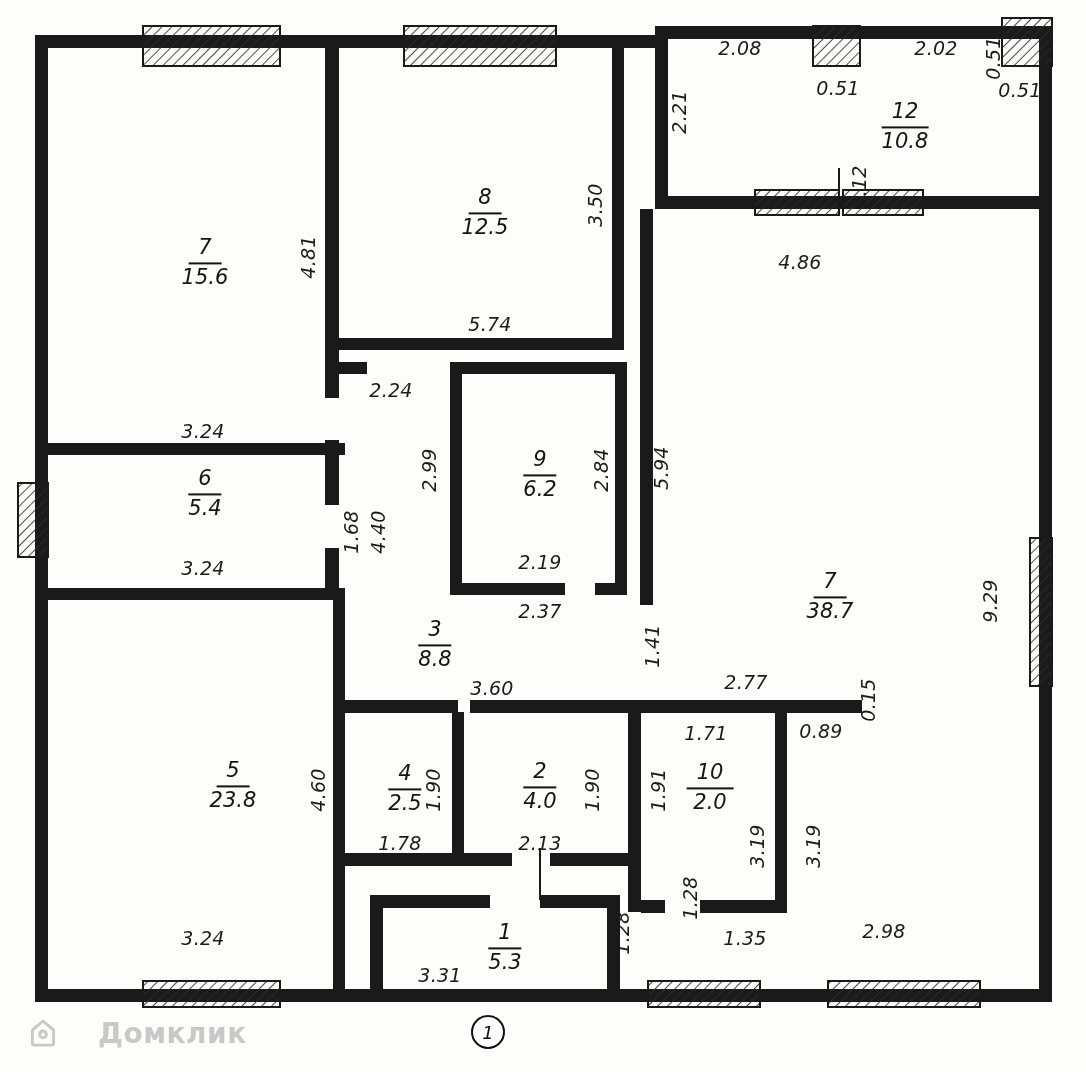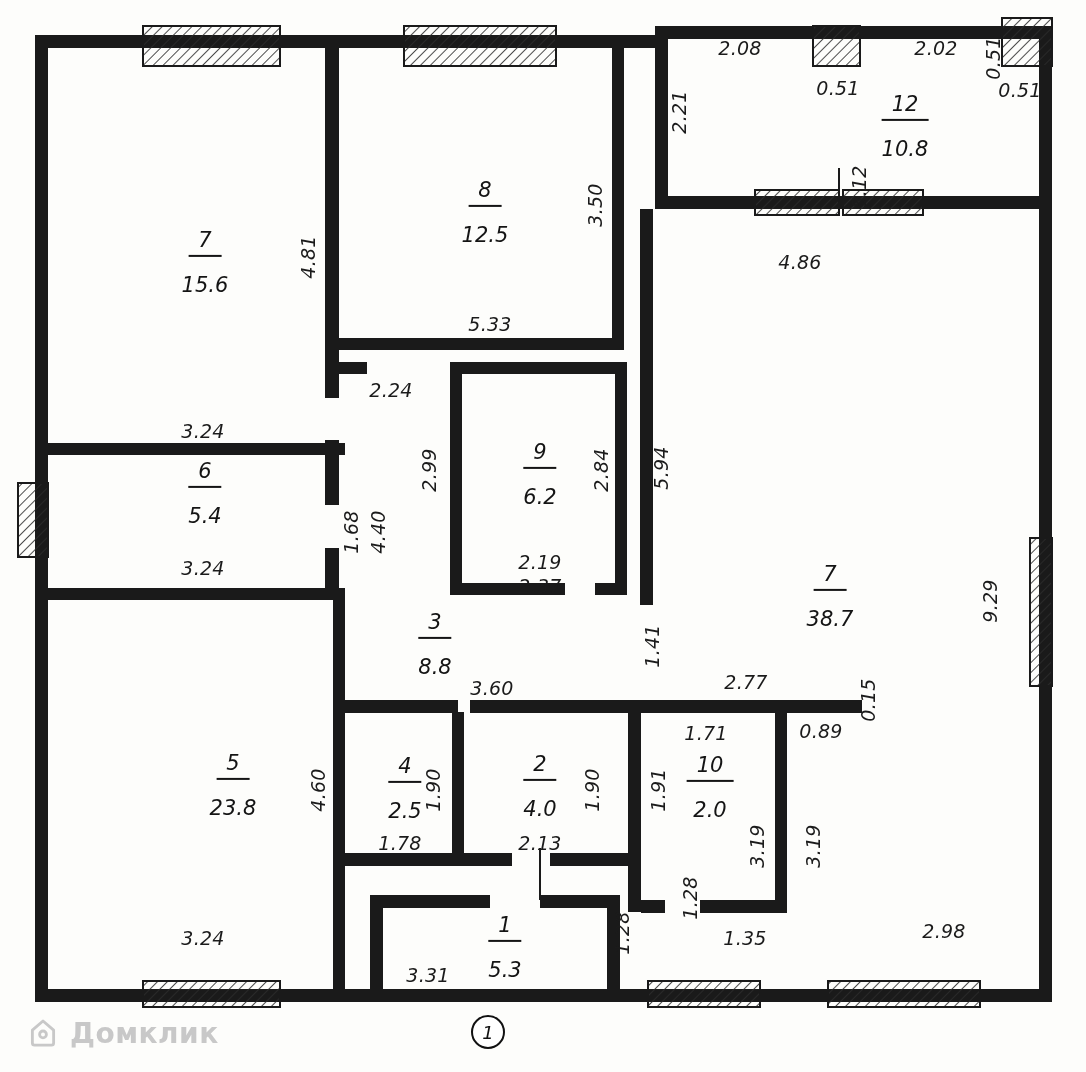--- a/index.html
+++ b/index.html
@@ -17,29 +17,29 @@
     color:#1b1b1b;letter-spacing:.3px;
     transform:translate(-50%,-50%);
   }
   .dim.v{transform:translate(-50%,-50%) rotate(-90deg);}
   .room-label{
     position:absolute;transform:translate(-50%,-50%);
     text-align:center;color:#141414;
     font-style:italic;font-size:21px;line-height:1.1;
   }
   .room-label .num{display:inline-block;border-bottom:2px solid #141414;padding:0 10px 3px;}
-  .room-label .area{display:block;padding-top:17px;}
+  .room-label .area{display:block;padding-top:2px;}
   .section-mark{
     position:absolute;transform:translate(-50%,-50%);
     width:30px;height:30px;border:2.5px solid #111;border-radius:50%;
     display:flex;align-items:center;justify-content:center;
     font-style:italic;font-size:18px;color:#111;background:#fff;
   }
   .watermark{position:absolute;left:26px;top:1016px;display:flex;align-items:center;gap:10px;}
-  .watermark .wm-text{font-weight:600;font-size:28px;color:#c8c8c8;letter-spacing:.5px;}
+  .watermark .wm-text{font-weight:600;font-size:28px;color:#c8c8c8;letter-spacing:.5px;margin-left:28px;}
 </style>
 </head>
 <body>
 
 <div class="plan">
 
   <svg class="drawing" viewBox="0 0 1086 1072" xmlns="http://www.w3.org/2000/svg">
     <defs>
       <pattern id="hatch" patternUnits="userSpaceOnUse" width="7" height="7" patternTransform="rotate(45)">
         <line x1="0" y1="0" x2="0" y2="7" stroke="#2b2b2b" stroke-width="1.7"></line>
@@ -164,52 +164,52 @@
   <span class="dim" style="left:740px;top:48px">2.08</span>
   <span class="dim" style="left:838px;top:88px">0.51</span>
   <span class="dim" style="left:936px;top:48px">2.02</span>
   <span class="dim v" style="left:993px;top:58px">0.51</span>
   <span class="dim" style="left:1020px;top:90px">0.51</span>
   <span class="dim v" style="left:679px;top:112px">2.21</span>
   <span class="dim v" style="left:859px;top:187px">5.12</span>
   <span class="dim" style="left:800px;top:262px">4.86</span>
   <span class="dim v" style="left:308px;top:257px">4.81</span>
   <span class="dim v" style="left:595px;top:205px">3.50</span>
-  <span class="dim" style="left:490px;top:324px">5.33</span>
+  <span class="dim" style="left:490px;top:324px">5.74</span>
   <span class="dim" style="left:391px;top:390px">2.24</span>
   <span class="dim" style="left:203px;top:431px">3.24</span>
   <span class="dim v" style="left:429px;top:470px">2.99</span>
   <span class="dim v" style="left:601px;top:470px">2.84</span>
   <span class="dim v" style="left:661px;top:468px">5.94</span>
   <span class="dim v" style="left:351px;top:532px">1.68</span>
   <span class="dim v" style="left:378px;top:532px">4.40</span>
   <span class="dim" style="left:203px;top:568px">3.24</span>
   <span class="dim" style="left:540px;top:562px">2.19</span>
-  <span class="dim" style="left:540px;top:586px">2.37</span>
+  <span class="dim" style="left:540px;top:611px">2.37</span>
   <span class="dim v" style="left:990px;top:601px">9.29</span>
   <span class="dim v" style="left:652px;top:646px">1.41</span>
   <span class="dim" style="left:492px;top:688px">3.60</span>
   <span class="dim" style="left:746px;top:682px">2.77</span>
   <span class="dim v" style="left:868px;top:700px">0.15</span>
   <span class="dim" style="left:706px;top:733px">1.71</span>
   <span class="dim" style="left:821px;top:731px">0.89</span>
   <span class="dim v" style="left:318px;top:790px">4.60</span>
   <span class="dim v" style="left:433px;top:790px">1.90</span>
   <span class="dim v" style="left:592px;top:790px">1.90</span>
   <span class="dim v" style="left:658px;top:790px">1.91</span>
   <span class="dim v" style="left:757px;top:846px">3.19</span>
   <span class="dim v" style="left:813px;top:846px">3.19</span>
   <span class="dim" style="left:400px;top:843px">1.78</span>
   <span class="dim" style="left:540px;top:843px">2.13</span>
   <span class="dim" style="left:203px;top:938px">3.24</span>
-  <span class="dim" style="left:428px;top:975px">3.31</span>
+  <span class="dim" style="left:440px;top:975px">3.31</span>
   <span class="dim v" style="left:622px;top:933px">1.28</span>
   <span class="dim v" style="left:690px;top:898px">1.28</span>
   <span class="dim" style="left:745px;top:938px">1.35</span>
-  <span class="dim" style="left:944px;top:931px">2.98</span>
+  <span class="dim" style="left:884px;top:931px">2.98</span>
 
   <div class="section-mark" style="left:488px;top:1032px">
     <span>1</span>
   </div>
 
   <div class="watermark">
     <svg width="34" height="34" viewBox="0 0 24 24">
       <path d="M4.5 10 L12 3.5 L19.5 10 V19 a1.5 1.5 0 0 1 -1.5 1.5 H6 a1.5 1.5 0 0 1 -1.5 -1.5 Z" fill="none" stroke="#c8c8c8" stroke-width="2" stroke-linejoin="round"></path>
       <circle cx="12" cy="13" r="2.4" fill="none" stroke="#c8c8c8" stroke-width="2"></circle>
     </svg>

